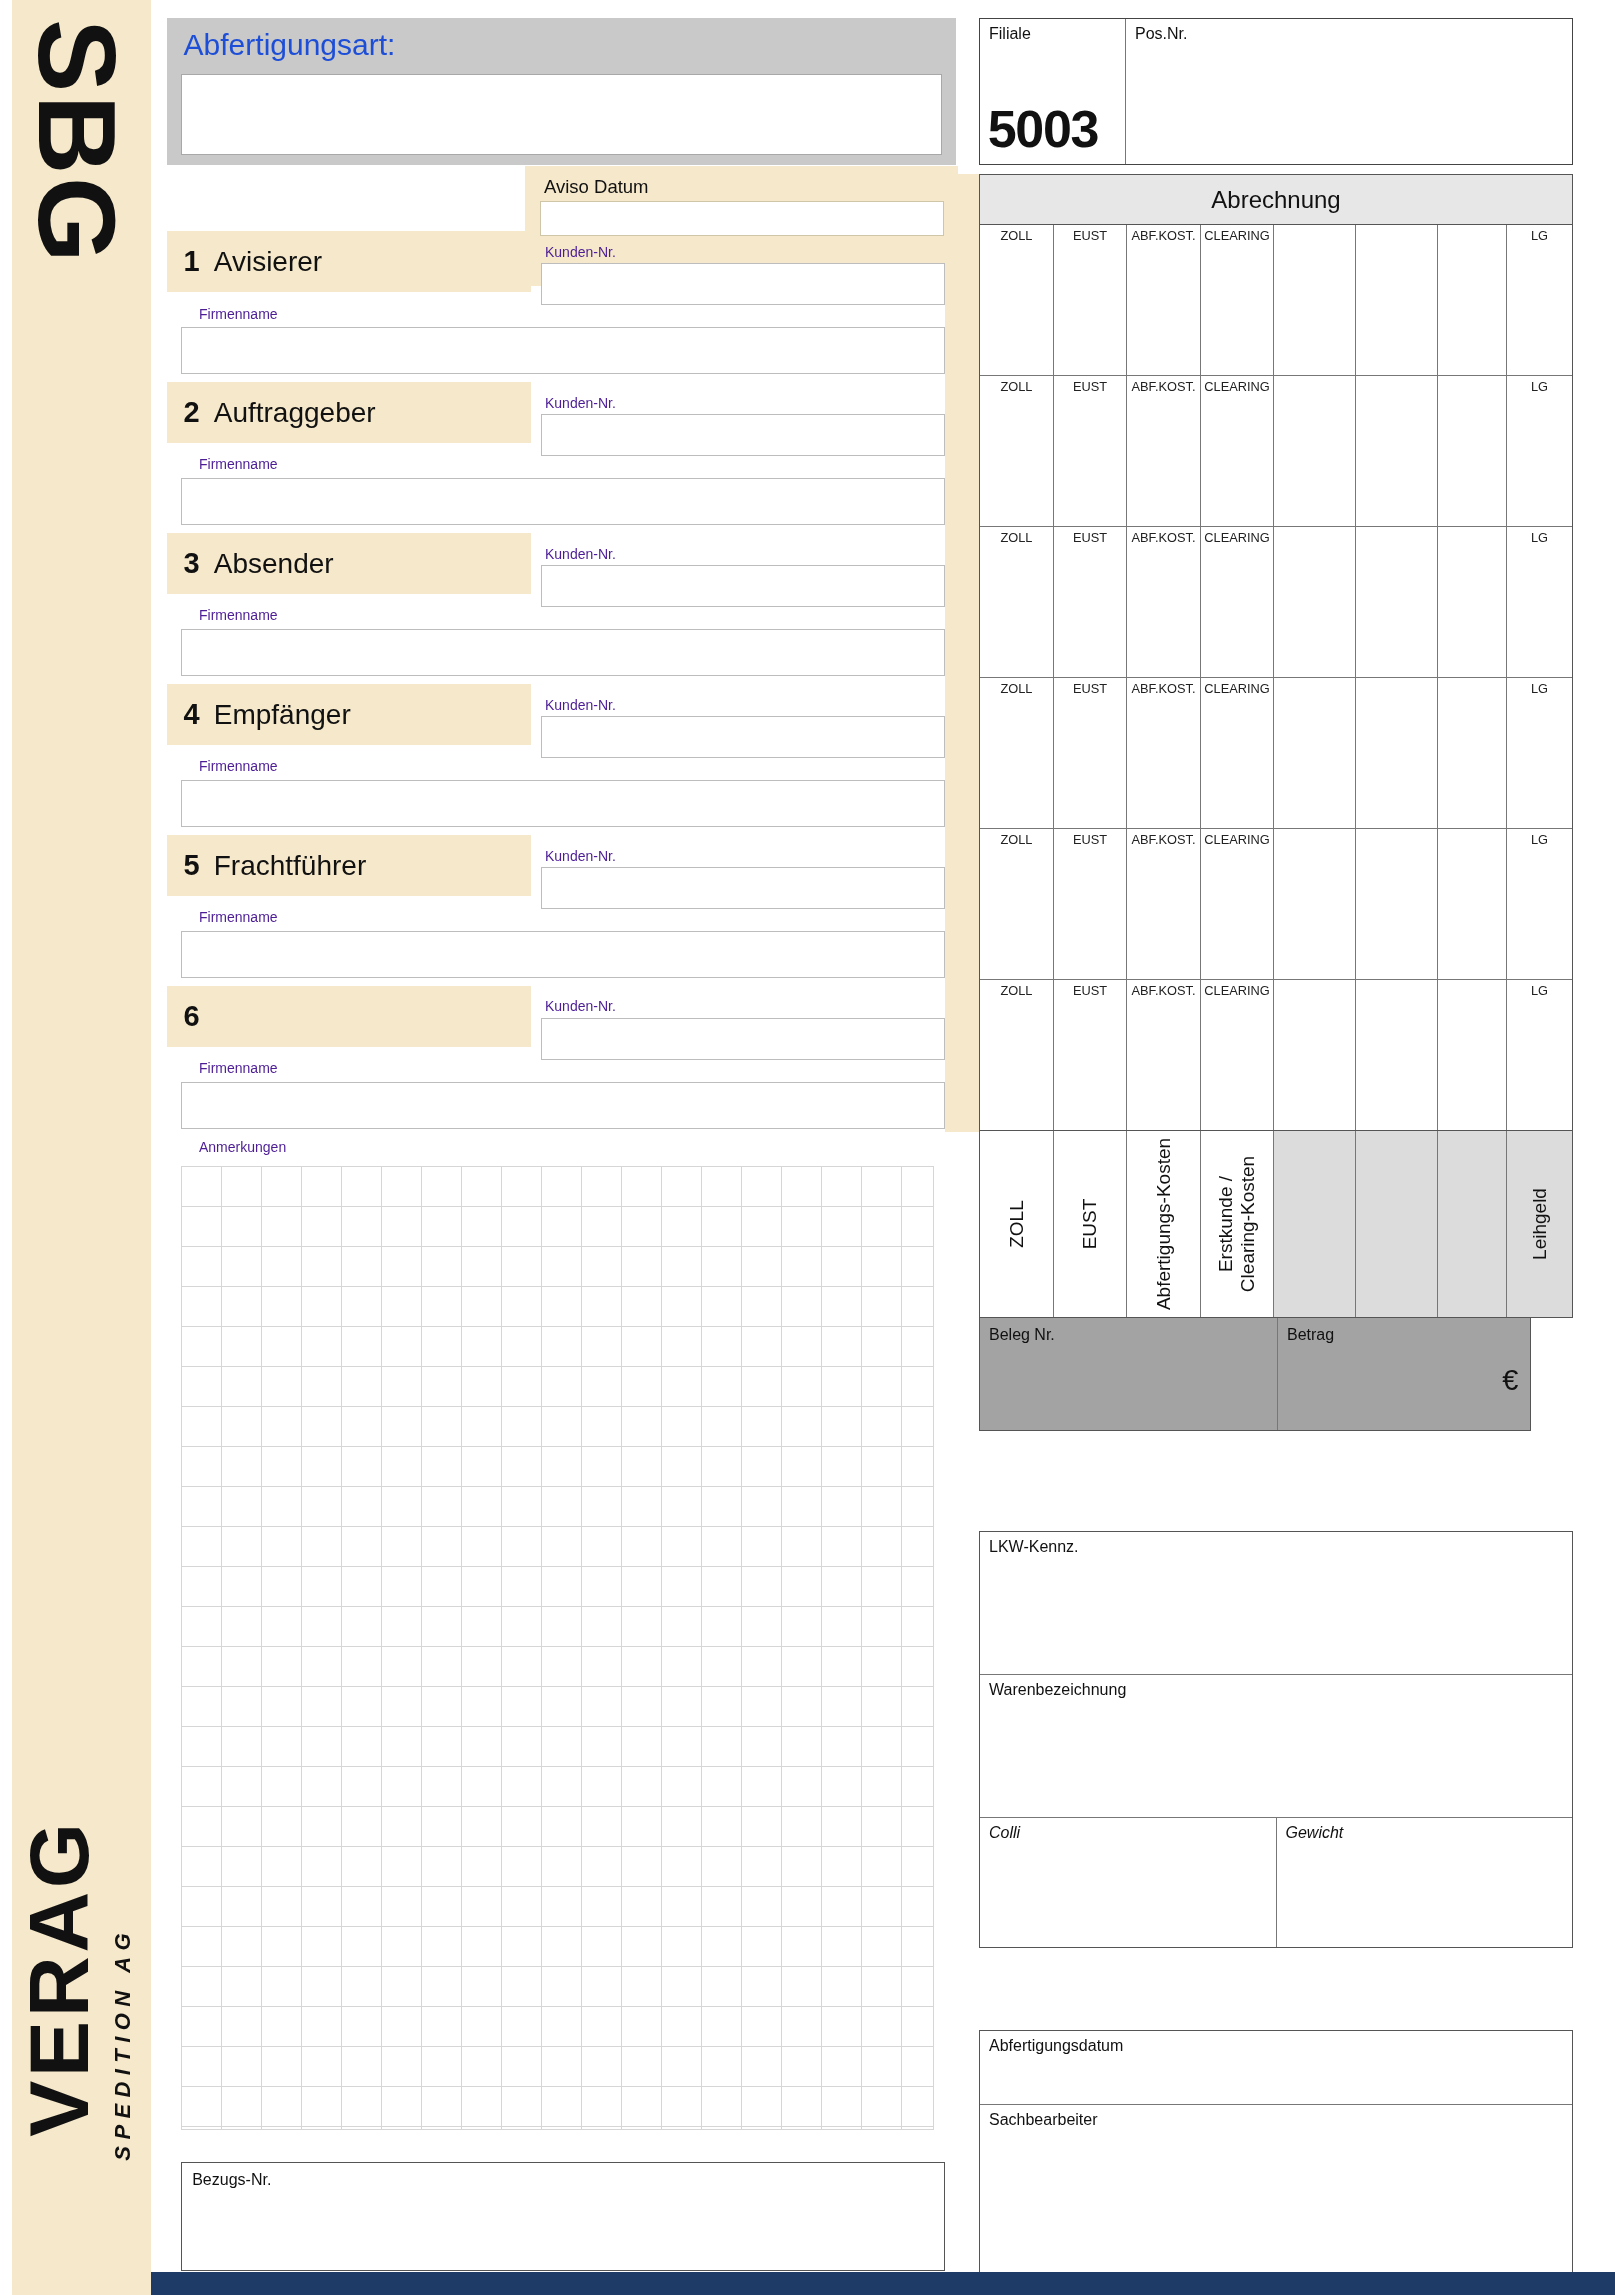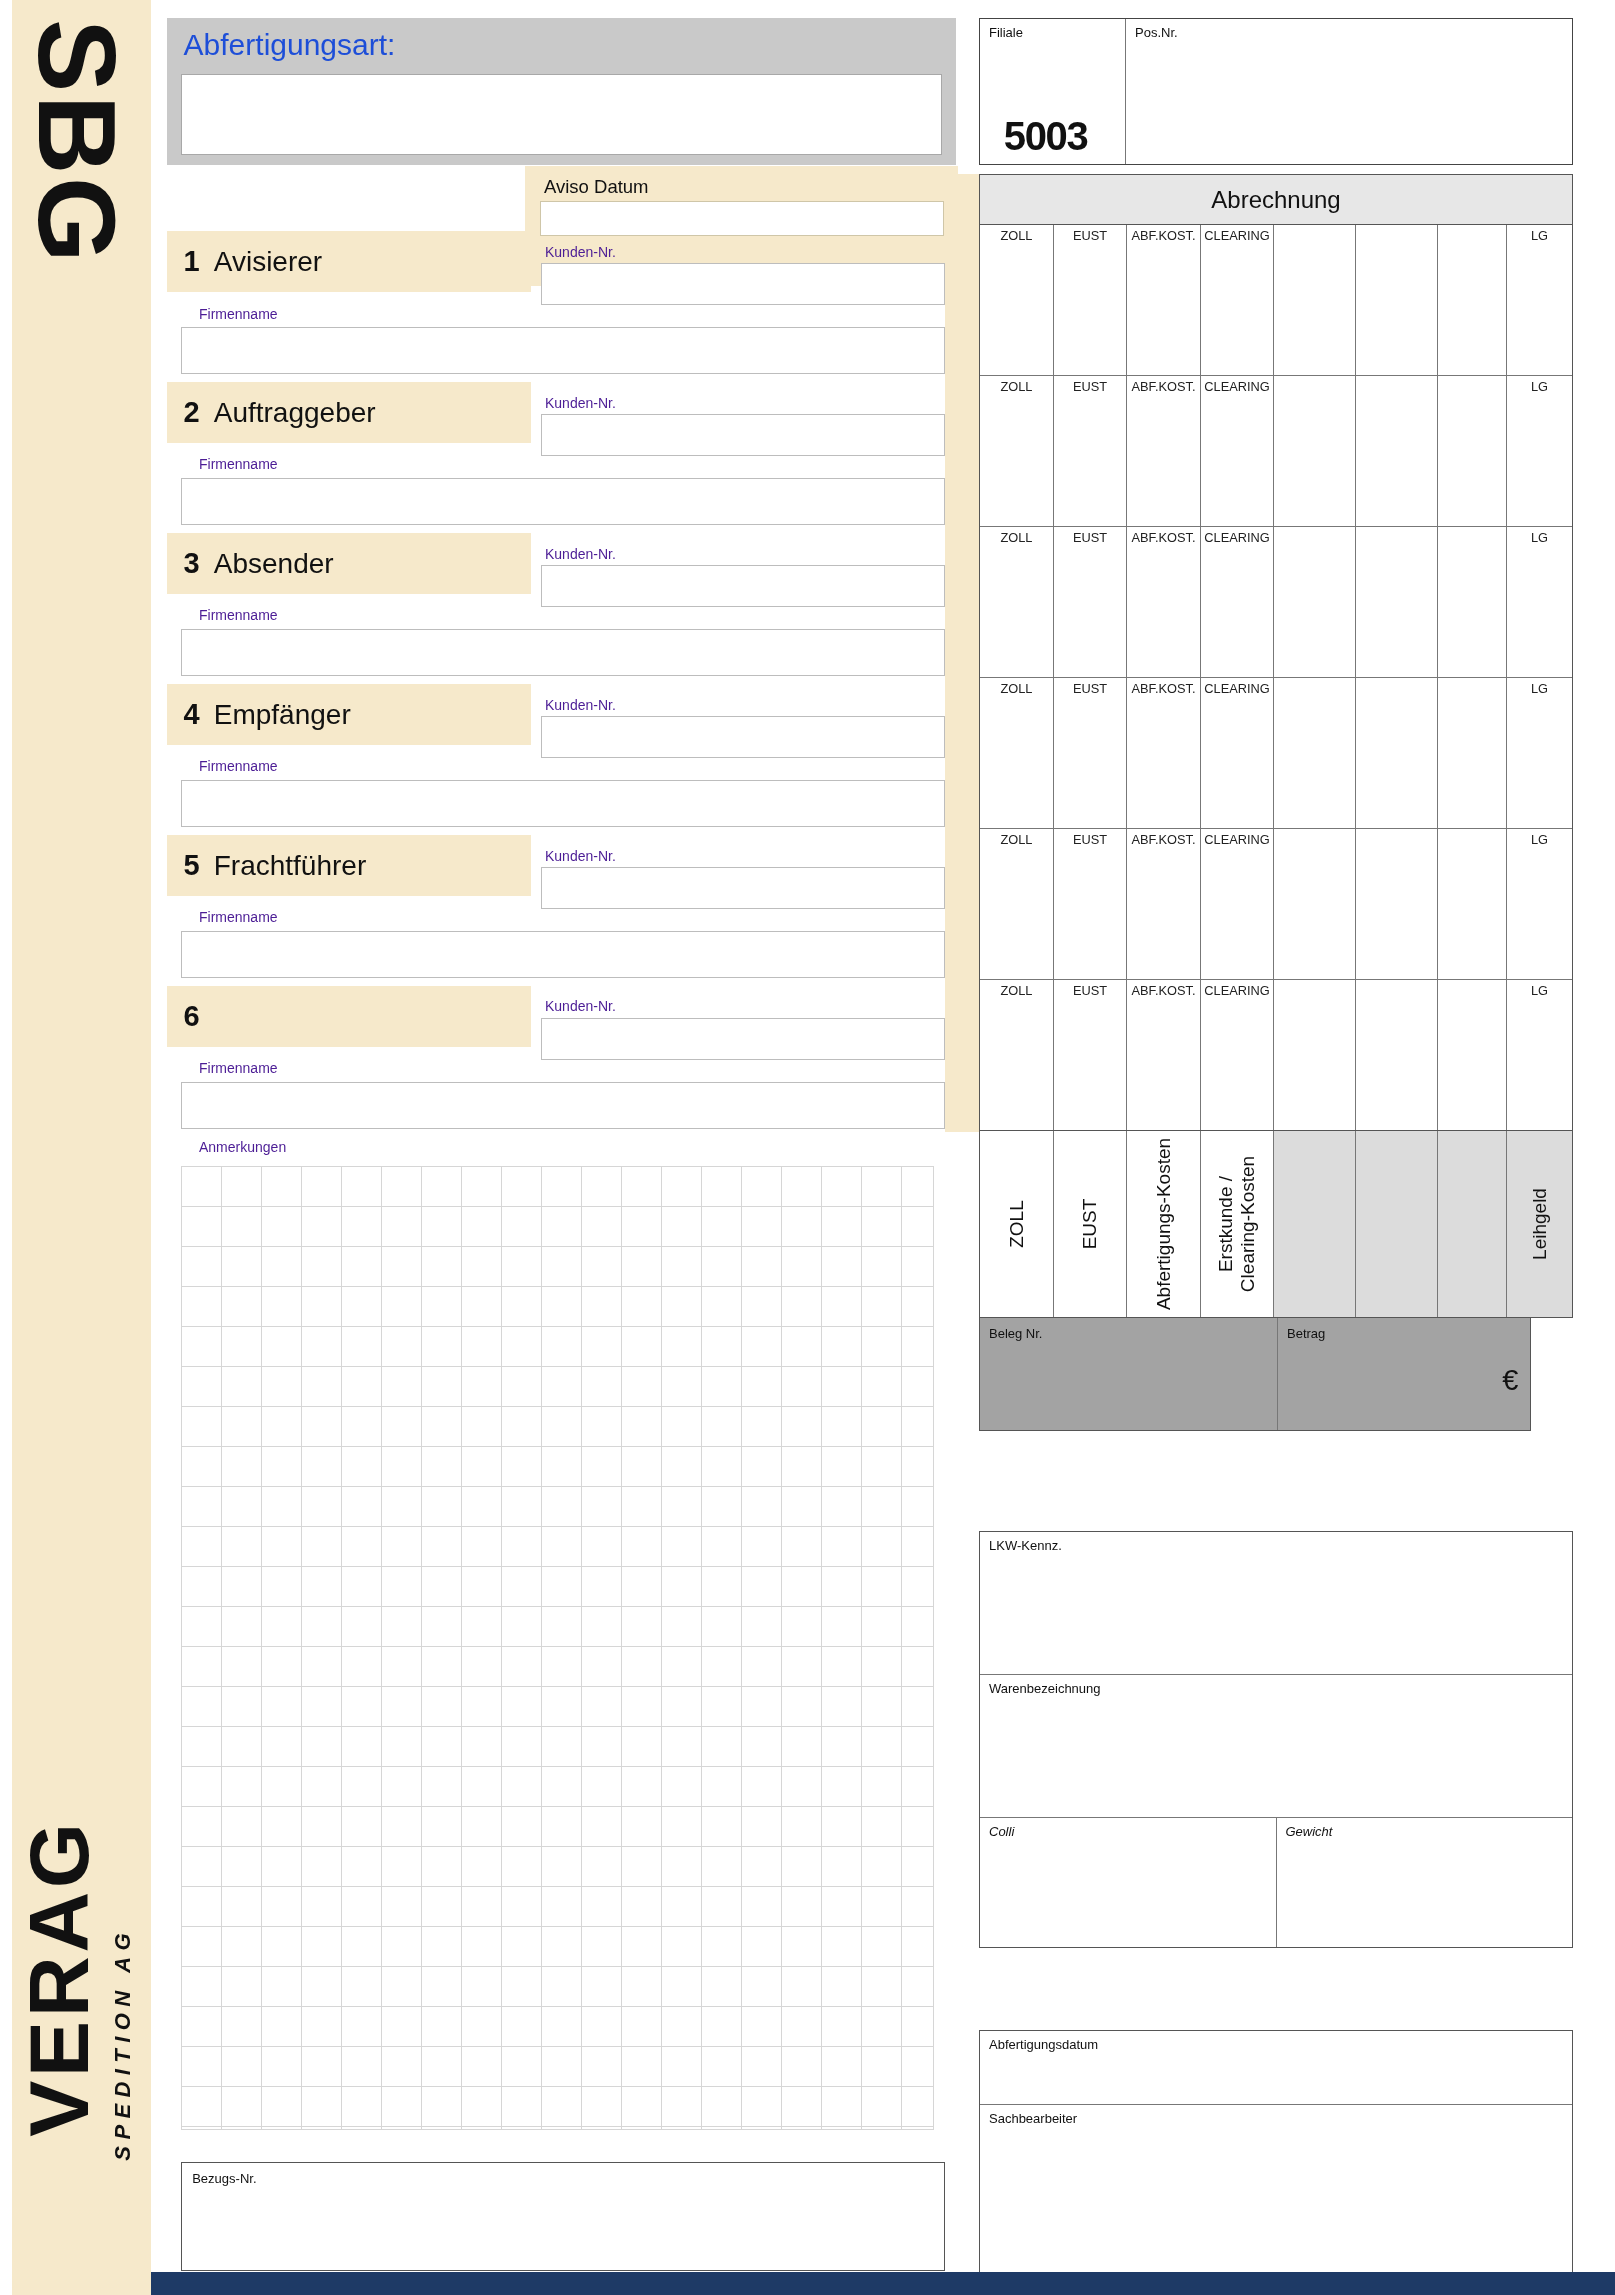--- a/index.html
+++ b/index.html
@@ -23,24 +23,24 @@
   .sped-logo{left:110px;top:1927px;writing-mode:vertical-rl;transform:rotate(180deg);font-size:22px;font-weight:700;font-style:italic;letter-spacing:6.4px;color:#111;}
 
   
   .gray-header{left:167px;top:18px;width:789px;height:147px;background:var(--header-gray);}
   .gray-title{font-size:30px;padding:10.2px 0 0 16.6px;color:#1d4ed8;}
   .gray-input{position:absolute;left:14px;top:56px;width:761px;height:81px;background:#fff;border:0.6px solid #a8a8a8;box-sizing:border-box;}
 
   
   .filiale-block{left:979px;top:18px;width:594px;height:147px;border:1.9px solid #444;display:flex;box-sizing:border-box;background:#fff;}
   .filiale-cell{width:146px;border-right:1.3px solid var(--line);position:relative;padding:6.4px 9px;box-sizing:border-box;}
-  .filiale-number{position:absolute;left:7.7px;bottom:5.1px;font-size:40px;font-weight:700;letter-spacing:-1.3px;margin-left:16px;}
+  .filiale-number{position:absolute;left:7.7px;bottom:5.1px;font-size:52px;font-weight:700;letter-spacing:-1.3px;}
   .posnr-cell{flex:1;padding:6.4px 9px;box-sizing:border-box;}
 
-  .cell-label{font-size:13px;color:#111;display:block;}
+  .cell-label{font-size:16px;color:#111;display:block;}
   .small-label{font-size:14px;color:#4c1d95;}
 
   
   .aviso-block{left:525px;top:166px;width:433px;height:120px;background:var(--cream);}
   .aviso-label{position:absolute;left:19px;top:10.2px;font-size:18.5px;}
   .aviso-input{position:absolute;left:15.3px;top:35px;width:404px;height:35px;background:#fff;border:0.6px solid #cfc6a8;box-sizing:border-box;}
 
   .side-gutter{left:945px;top:174px;width:35px;height:958px;background:var(--cream);}
 
   

